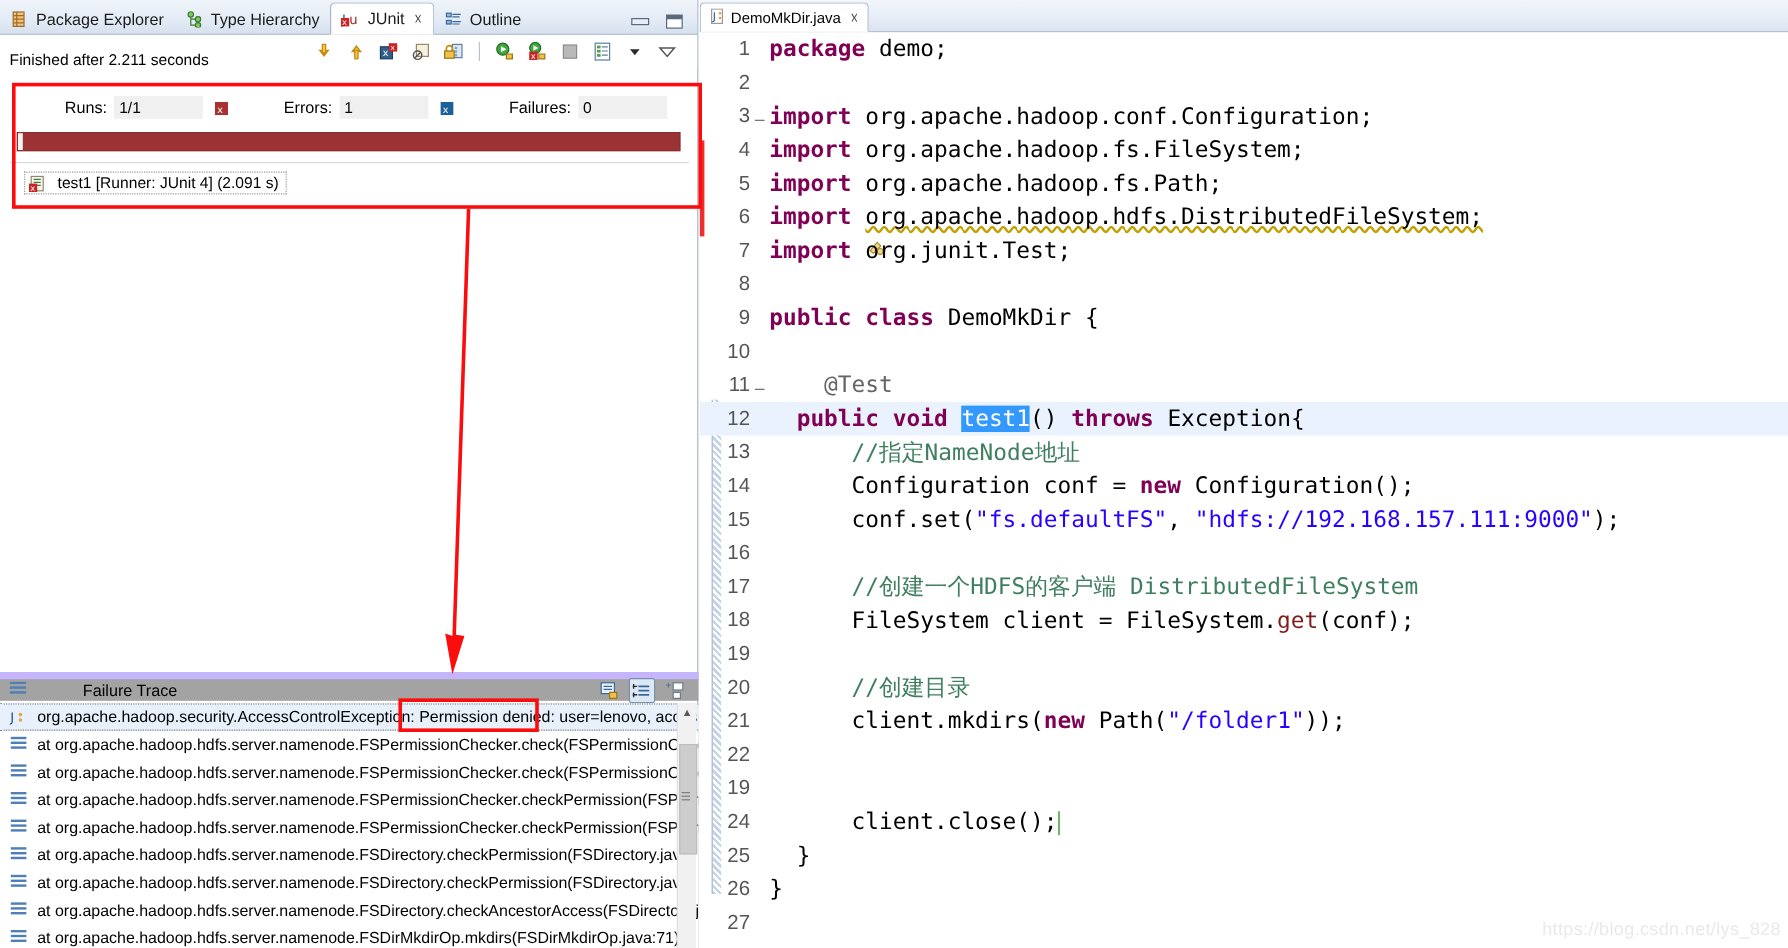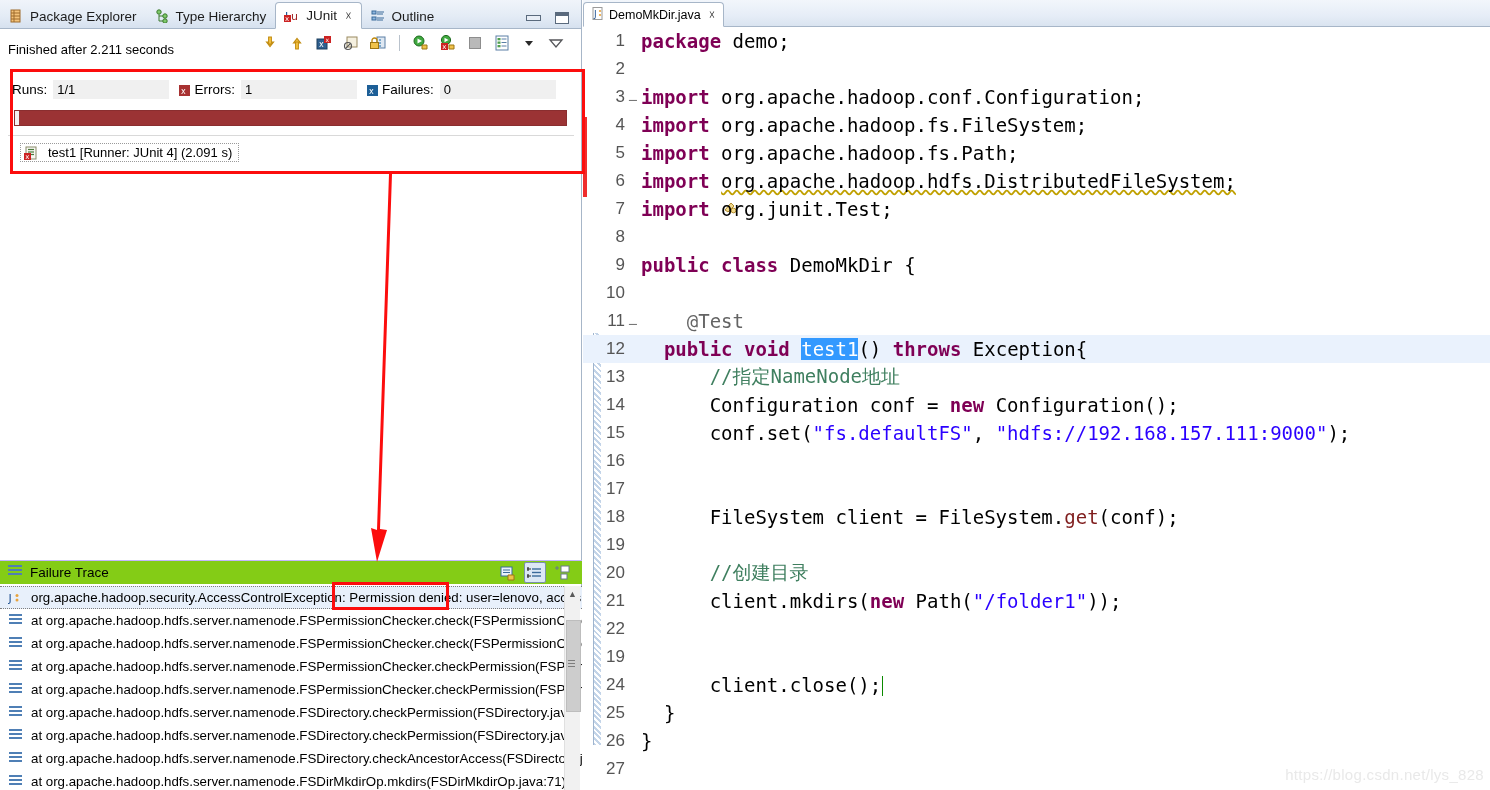--- a/index.html
+++ b/index.html
@@ -123,21 +123,21 @@
 
   
   .counters {
     position: absolute;
     left: 12px; top: 80px;
     width: 554px;
     display: flex;
     align-items: center;
     font-size: 13.5px;
   }
-  .counter-label { white-space: nowrap; margin-right: 6px; }
+  .counter-label { white-space: nowrap; margin-right: 6px; margin-left: 42px; }
   .counter-val {
     background: #f0f0f0;
     border: none;
     padding: 2px 4px;
     min-height: 15px;
     flex: 1;
     margin-right: 10px;
     font-size: 13px;
   }
   .mini-icon { width: 11px; height: 11px; margin-right: 4px; display:inline-block; }
@@ -187,26 +187,27 @@
     width: 120px; height: 400px;
     pointer-events: none;
     z-index: 50;
   }
 
   
   .failure-header {
     position: absolute;
     left: 0; top: 560px;
     width: 582px; height: 24px;
-    background: #84cc16;
-    border-top: 1px solid #c4b5fd;
+    background: #a3a3a3;
+    border-top: 6px solid #c4b5fd;
     display: flex;
     align-items: center;
     padding-left: 8px;
     box-sizing: border-box;
+    gap: 39px;
   }
   .failure-title {
     font-size: 13.5px;
     margin-left: 8px;
   }
   .failure-tools {
     margin-left: auto;
     display: flex;
     align-items: center;
     gap: 6px;
@@ -772,21 +773,21 @@
         <div class="cl"><span class="num">7</span><span class="fold"></span><span class="src"><span class="kw">import</span> <span class="plain">org.junit.Test;</span></span></div>
         <div class="cl"><span class="num">8</span><span class="fold"></span><span class="src"></span></div>
         <div class="cl"><span class="num">9</span><span class="fold"></span><span class="src"><span class="kw">public</span> <span class="kw">class</span> <span class="plain">DemoMkDir {</span></span></div>
         <div class="cl"><span class="num">10</span><span class="fold"></span><span class="src"></span></div>
         <div class="cl"><span class="num">11</span><span class="fold">⚊</span><span class="src">    <span class="ann">@Test</span></span></div>
         <div class="cl hl"><span class="num">12</span><span class="fold"></span><span class="src">  <span class="kw">public</span> <span class="kw">void</span> <span class="sel">test1</span><span class="plain">() </span><span class="kw">throws</span> <span class="plain">Exception{</span></span></div>
         <div class="cl"><span class="num">13</span><span class="fold"></span><span class="src">      <span class="cmt">//指定NameNode地址</span></span></div>
         <div class="cl"><span class="num">14</span><span class="fold"></span><span class="src">      <span class="plain">Configuration conf = </span><span class="kw">new</span> <span class="plain">Configuration();</span></span></div>
         <div class="cl"><span class="num">15</span><span class="fold"></span><span class="src">      <span class="plain">conf.set(</span><span class="str">"fs.defaultFS"</span><span class="plain">, </span><span class="str">"hdfs://192.168.157.111:9000"</span><span class="plain">);</span></span></div>
         <div class="cl"><span class="num">16</span><span class="fold"></span><span class="src"></span></div>
-        <div class="cl"><span class="num">17</span><span class="fold"></span></div>
+        <div class="cl"><span class="num">17</span><span class="fold"></span><span class="src">      <span class="cmt">//创建一个HDFS的客户端 DistributedFileSystem</span></span></div>
         <div class="cl"><span class="num">18</span><span class="fold"></span><span class="src">      <span class="plain">FileSystem client = FileSystem.</span><span class="mth">get</span><span class="plain">(conf);</span></span></div>
         <div class="cl"><span class="num">19</span><span class="fold"></span><span class="src"></span></div>
         <div class="cl"><span class="num">20</span><span class="fold"></span><span class="src">      <span class="cmt">//创建目录</span></span></div>
         <div class="cl"><span class="num">21</span><span class="fold"></span><span class="src">      <span class="plain">client.mkdirs(</span><span class="kw">new</span> <span class="plain">Path(</span><span class="str">"/folder1"</span><span class="plain">));</span></span></div>
         <div class="cl"><span class="num">22</span><span class="fold"></span><span class="src"></span></div>
         <div class="cl"><span class="num">19</span><span class="fold"></span></div>
         <div class="cl"><span class="num">24</span><span class="fold"></span><span class="src">      <span class="plain">client.close();</span><span class="caret"></span></span></div>
         <div class="cl"><span class="num">25</span><span class="fold"></span><span class="src">  <span class="plain">}</span></span></div>
         <div class="cl"><span class="num">26</span><span class="fold"></span><span class="src"><span class="plain">}</span></span></div>
         <div class="cl"><span class="num">27</span><span class="fold"></span><span class="src"></span></div>

